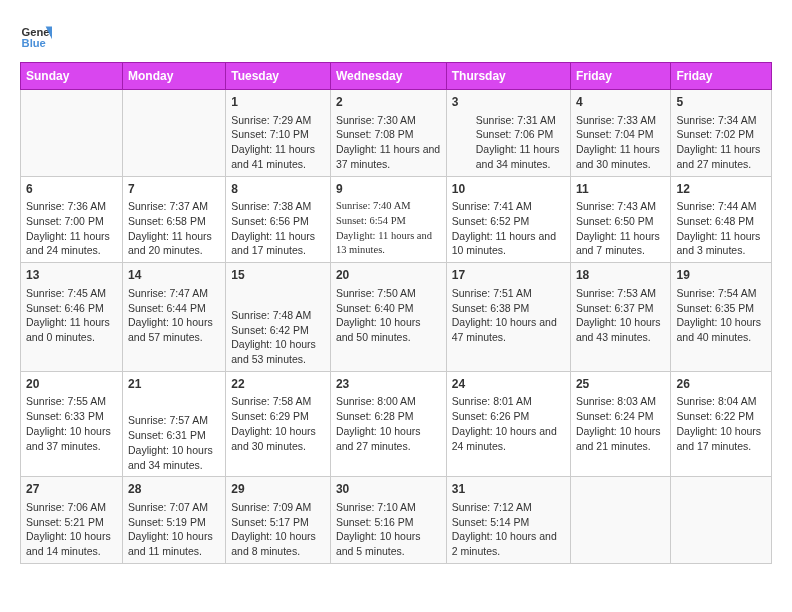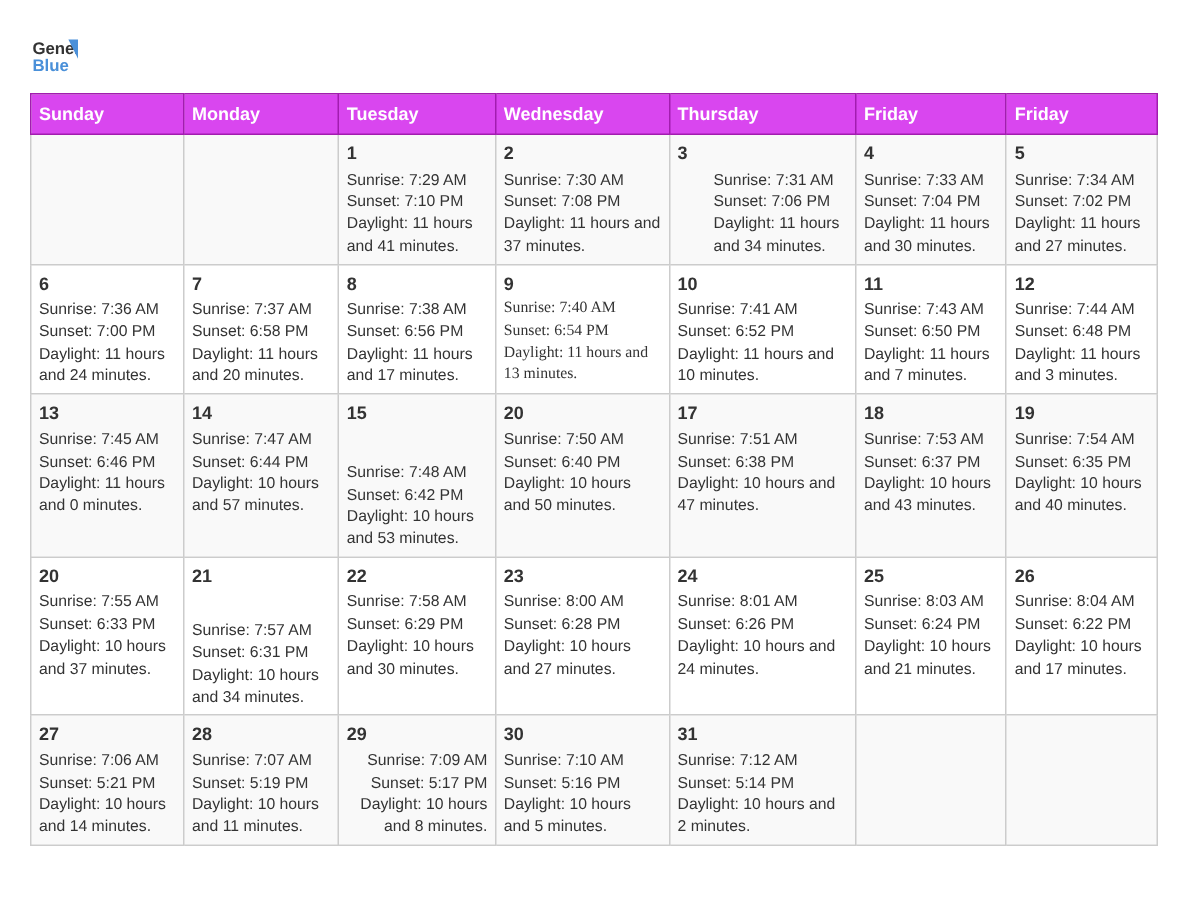--- a/index.html
+++ b/index.html
@@ -281,21 +281,21 @@
 Daylight: 10 hours and 14 minutes.</div>
         </td>
         <td>
           <span class="day-num">28</span>
           <div class="day-info" style="white-space: pre-line;">Sunrise: 7:07 AM
 Sunset: 5:19 PM
 Daylight: 10 hours and 11 minutes.</div>
         </td>
         <td>
           <span class="day-num">29</span>
-          <div class="day-info" style="white-space: pre-line; text-align: right;">Sunrise: 7:09 AM
+          <div class="day-info" style="white-space: pre-line;">Sunrise: 7:09 AM
 Sunset: 5:17 PM
 Daylight: 10 hours and 8 minutes.</div>
         </td>
         <td>
           <span class="day-num">30</span>
           <div class="day-info" style="white-space: pre-line;">Sunrise: 7:10 AM
 Sunset: 5:16 PM
 Daylight: 10 hours and 5 minutes.</div>
         </td>
         <td>

